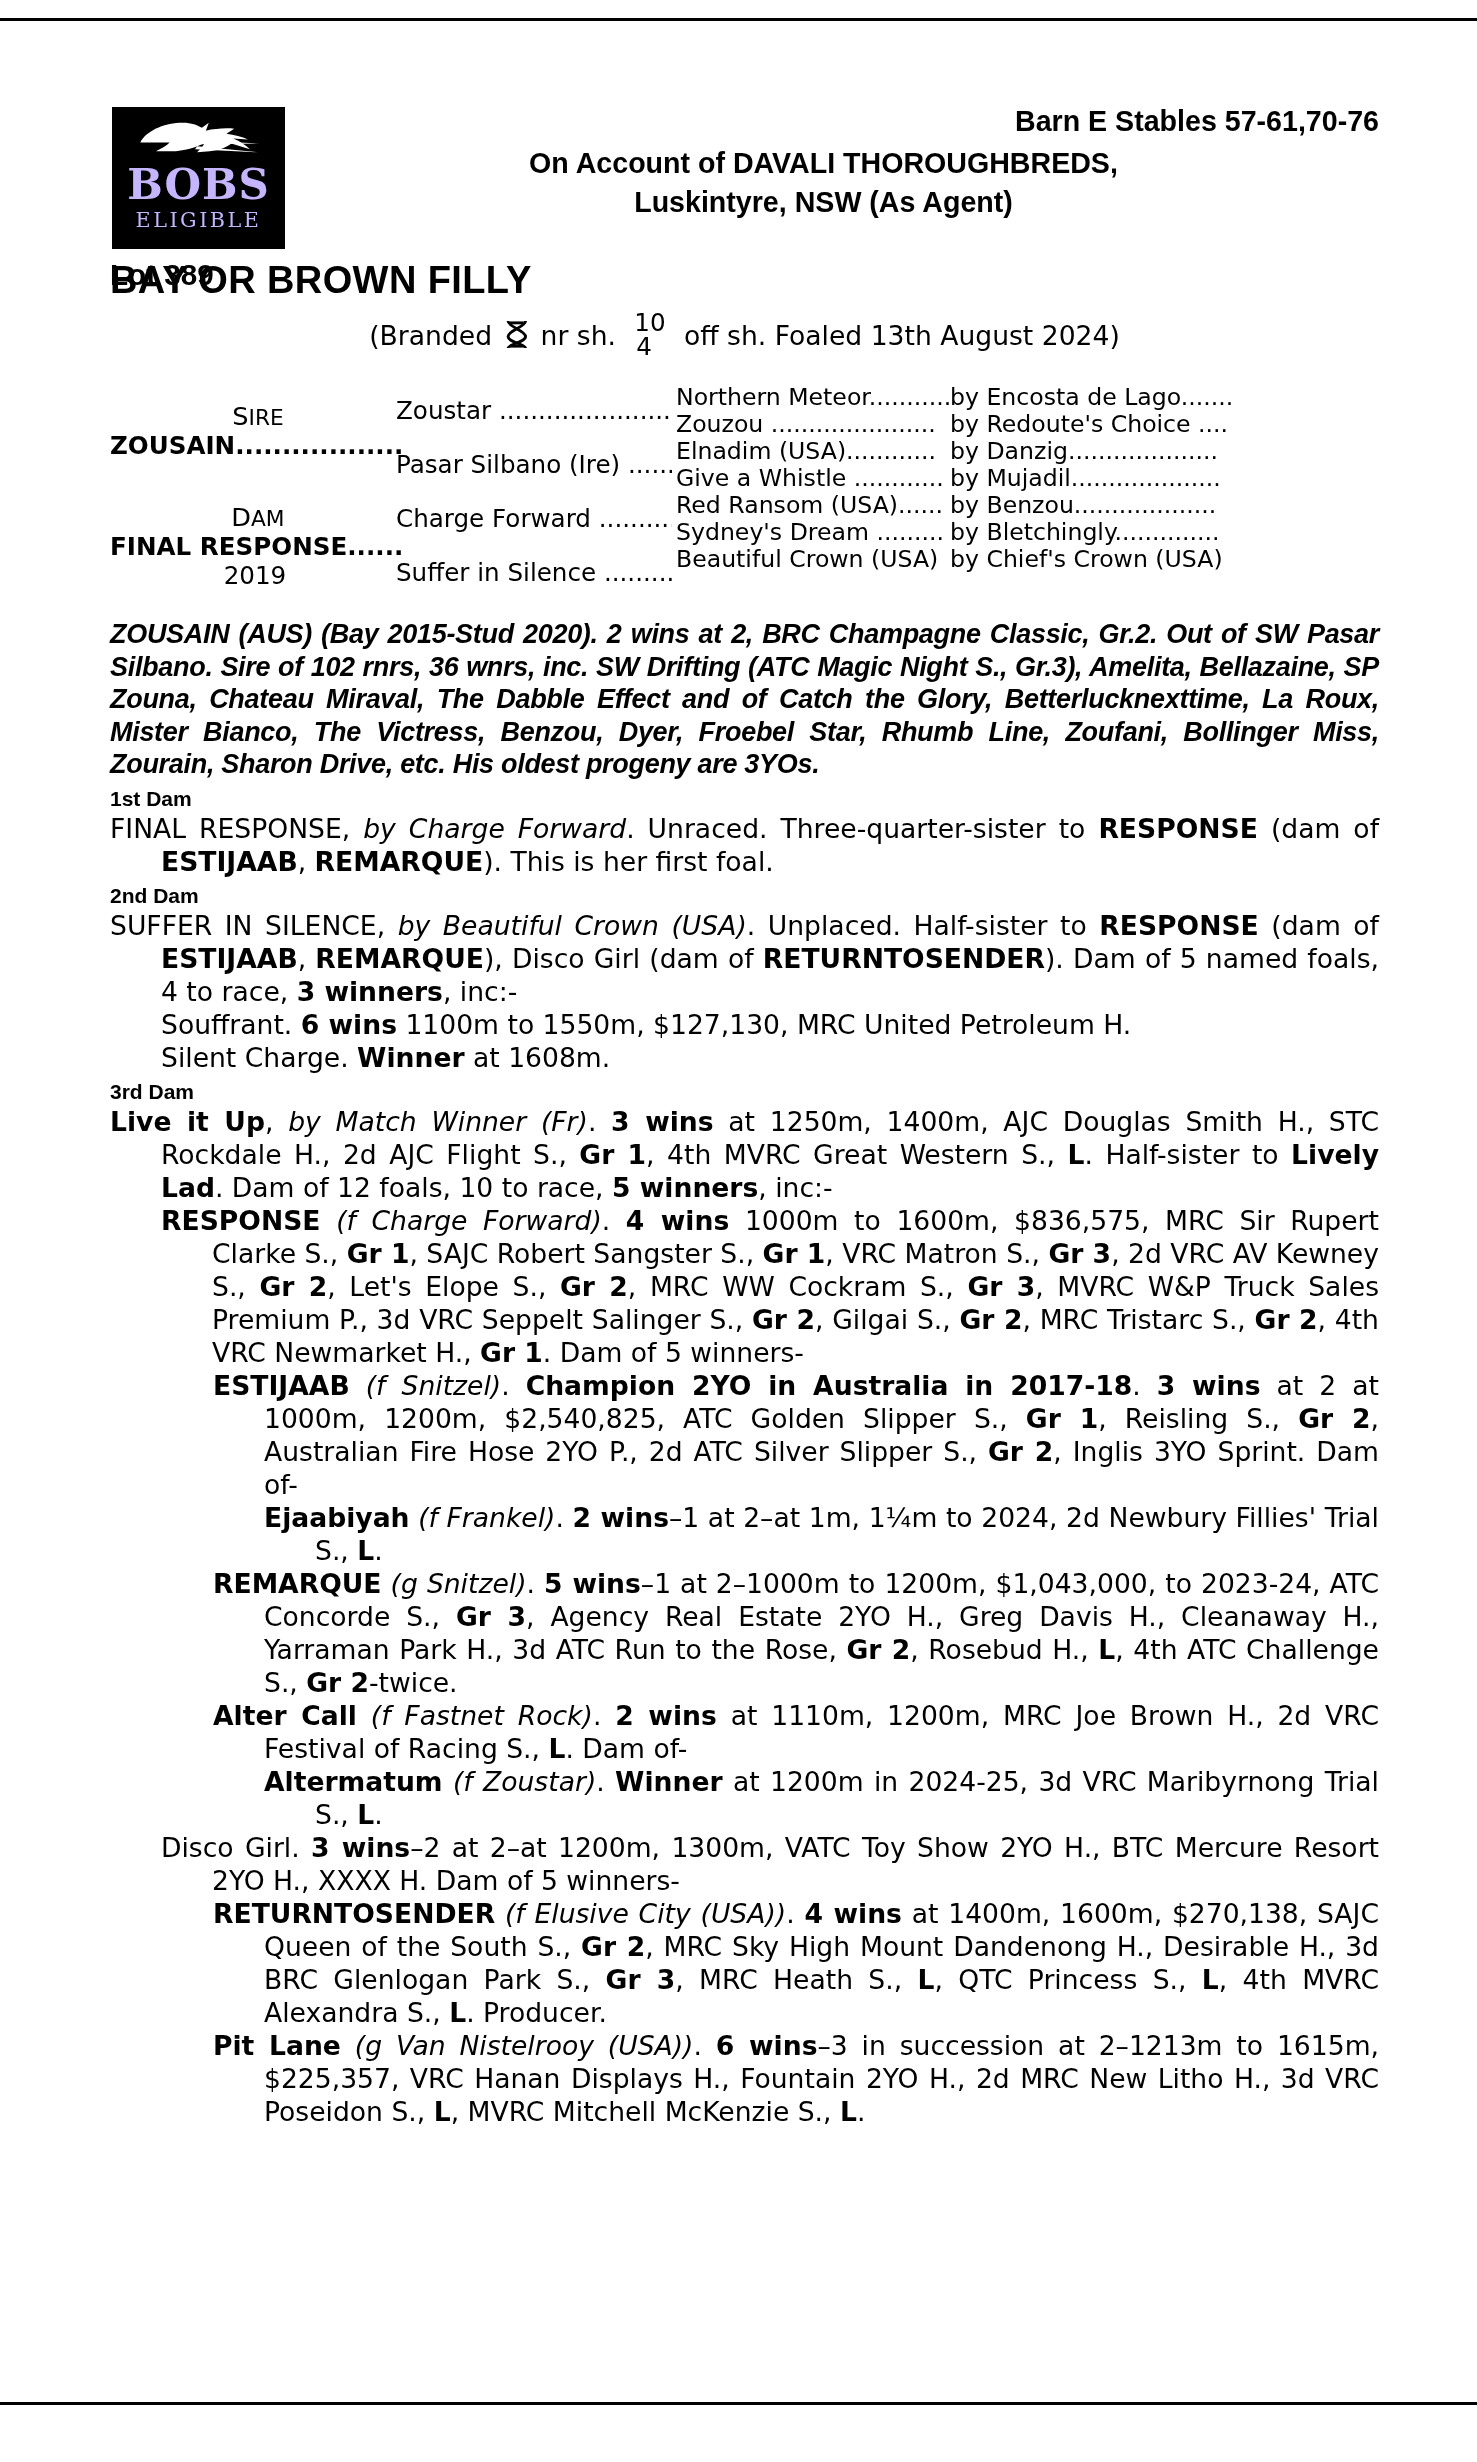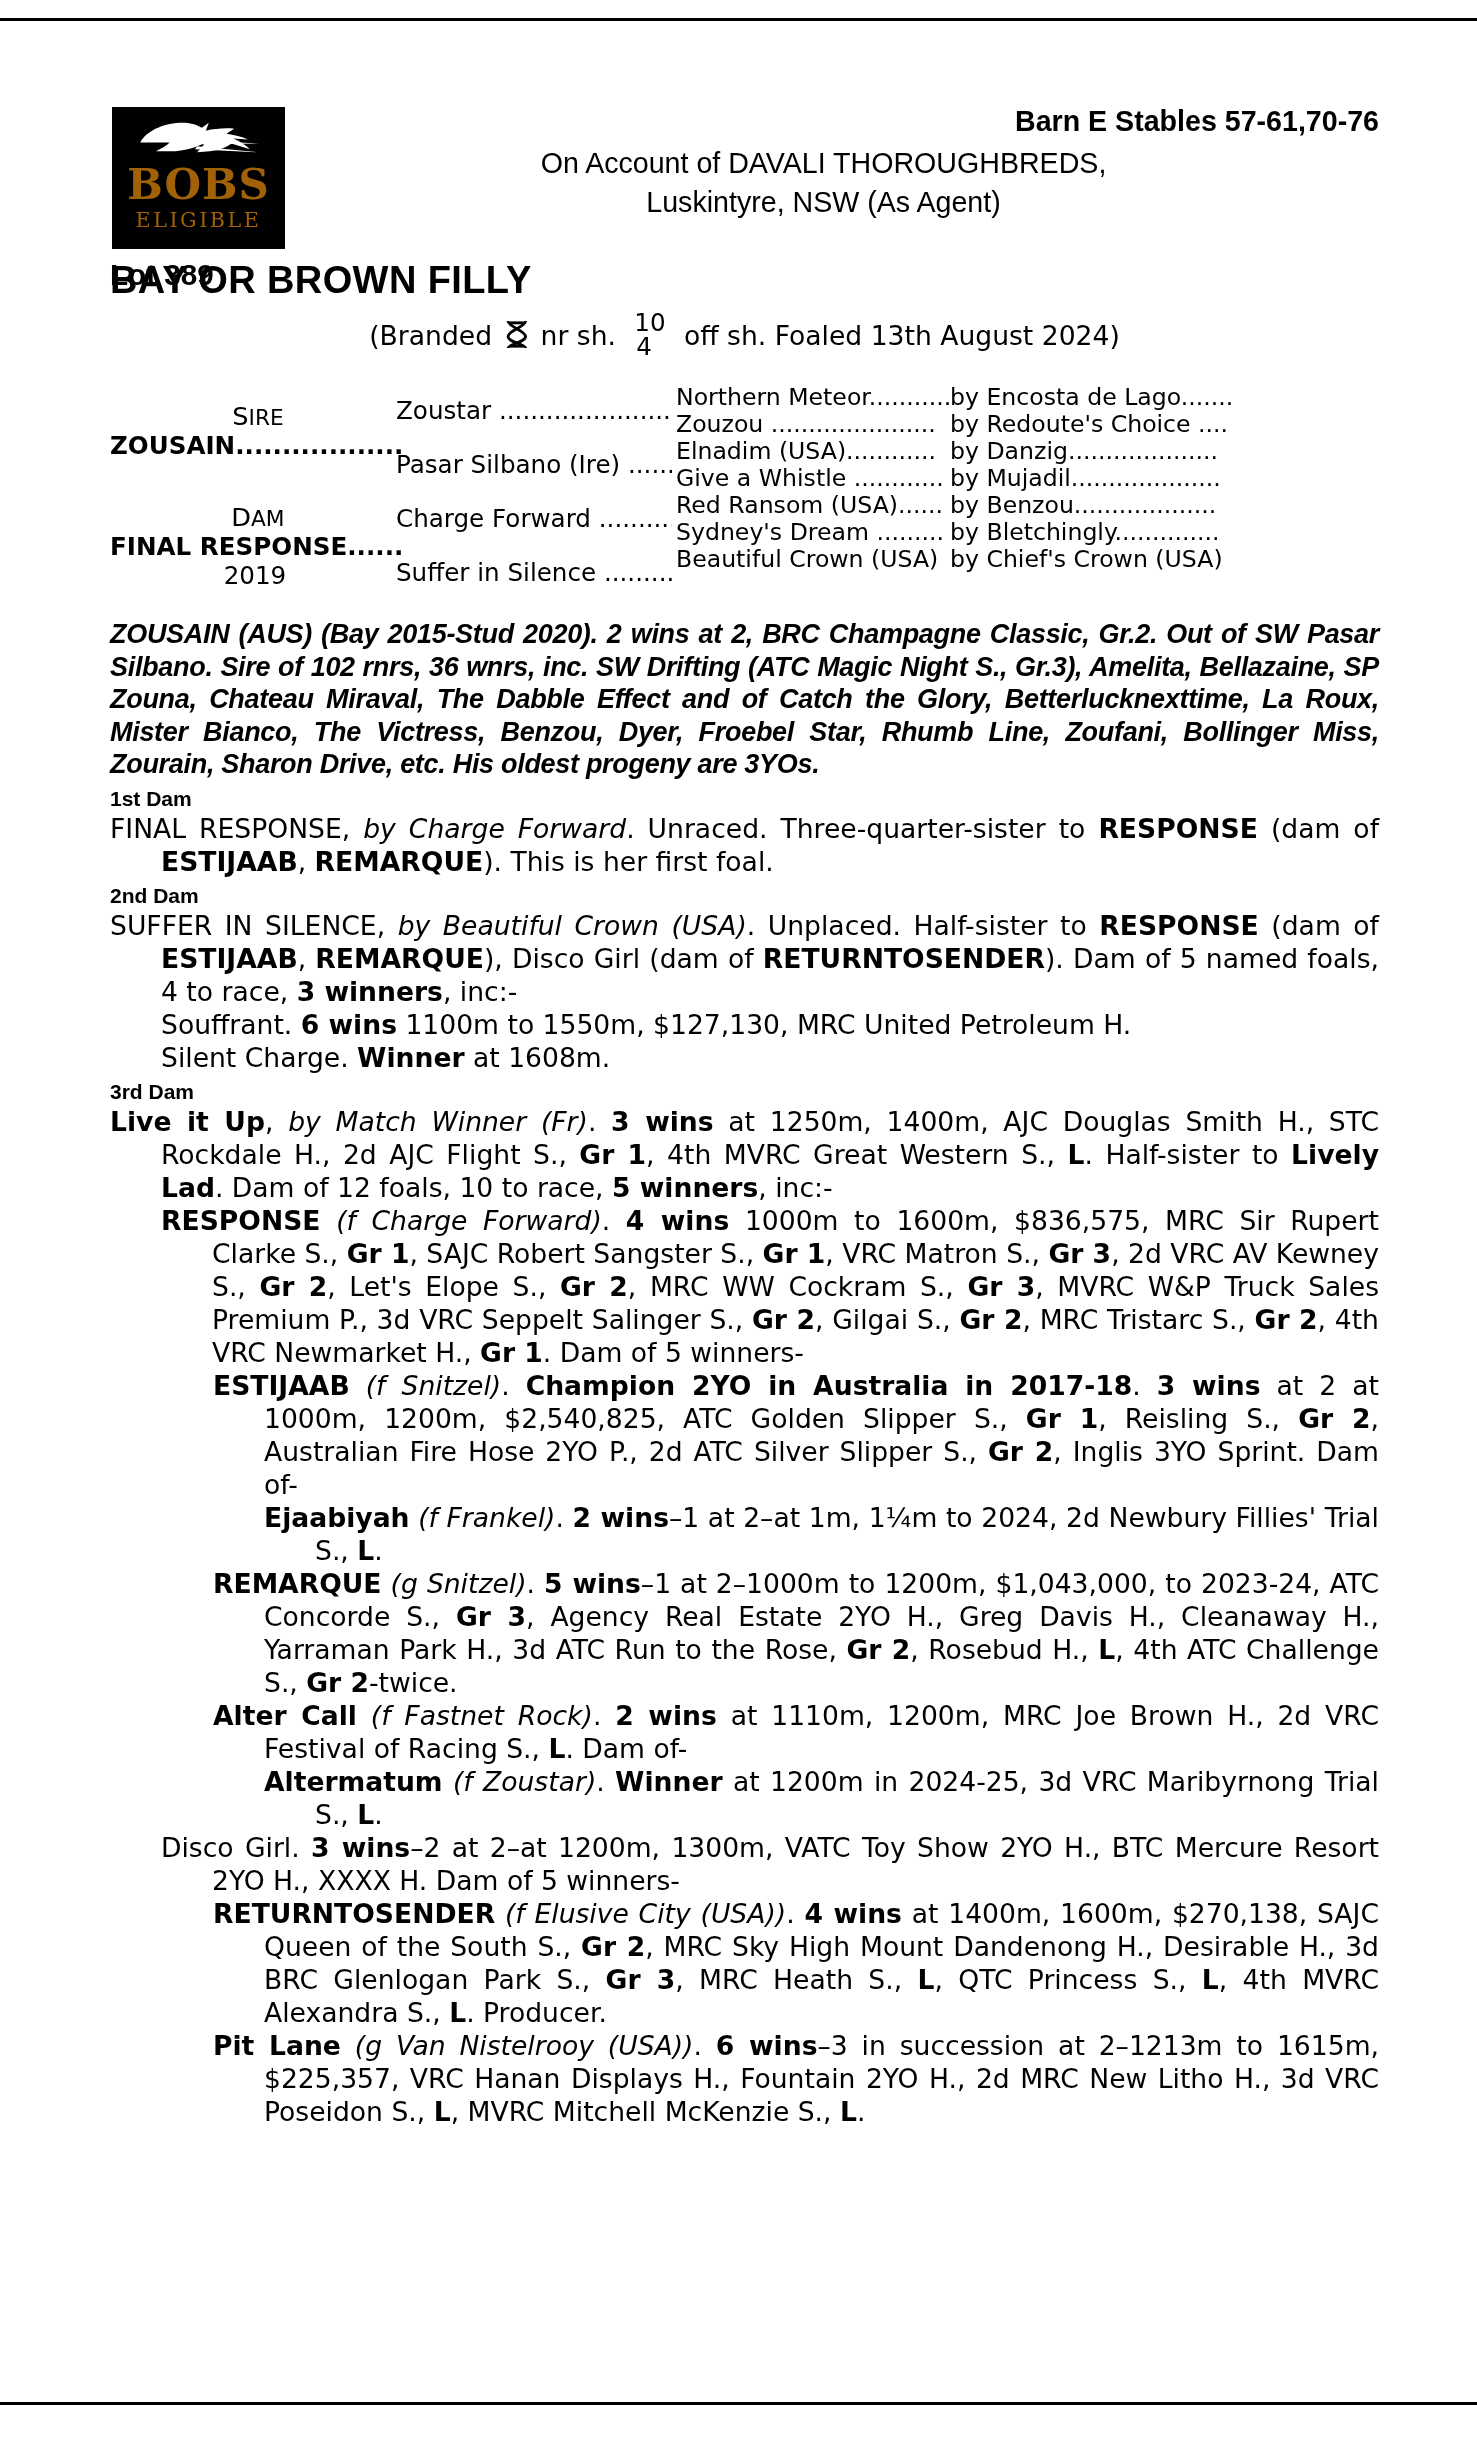--- a/index.html
+++ b/index.html
@@ -41,21 +41,21 @@
     position: relative;
     height: 167px;
   }
   .bobs-logo {
     position: absolute;
     left: 2px;
     top: 15.8px;
     width: 173px;
     height: 142px;
     background: #000;
-    color: #a16207;
+    color: #c4b5fd;
     text-align: center;
     overflow: hidden;
   }
   .bobs-horse {
     margin-top: 9.9px;
     height: 45px;
     line-height: 45px;
   }
   .bobs-horse svg { display: block; margin: 0 auto; }
   .bobs-word {
@@ -81,21 +81,21 @@
     white-space: nowrap;
     margin-left: 32px;
   }
   .account {
     position: absolute;
     left: 0;
     right: 0;
     top: 53px;
     text-align: center;
     font-family: "Liberation Sans", sans-serif;
-    font-weight: normal;
+    font-weight: bold;
     font-size: 28.6px;
     line-height: 39px;
     padding-left: 158px;
   }
 
   
   .title-row {
     position: relative;
     height: 51px;
   }

